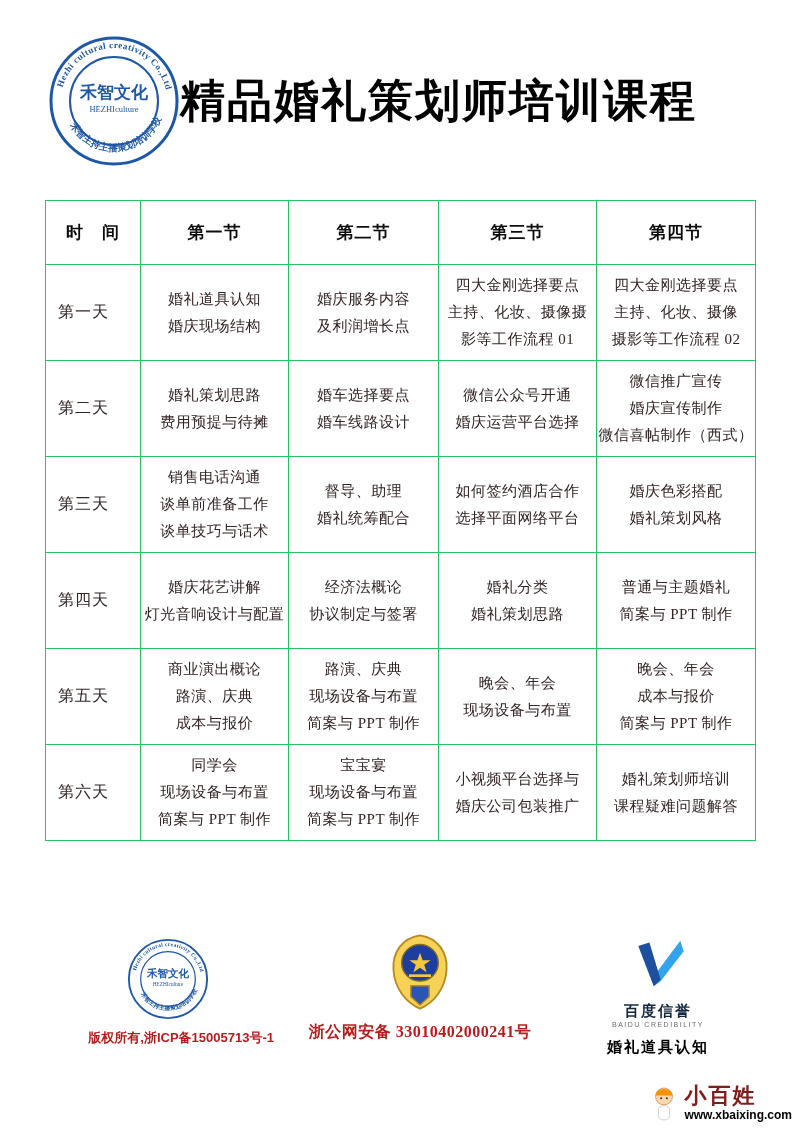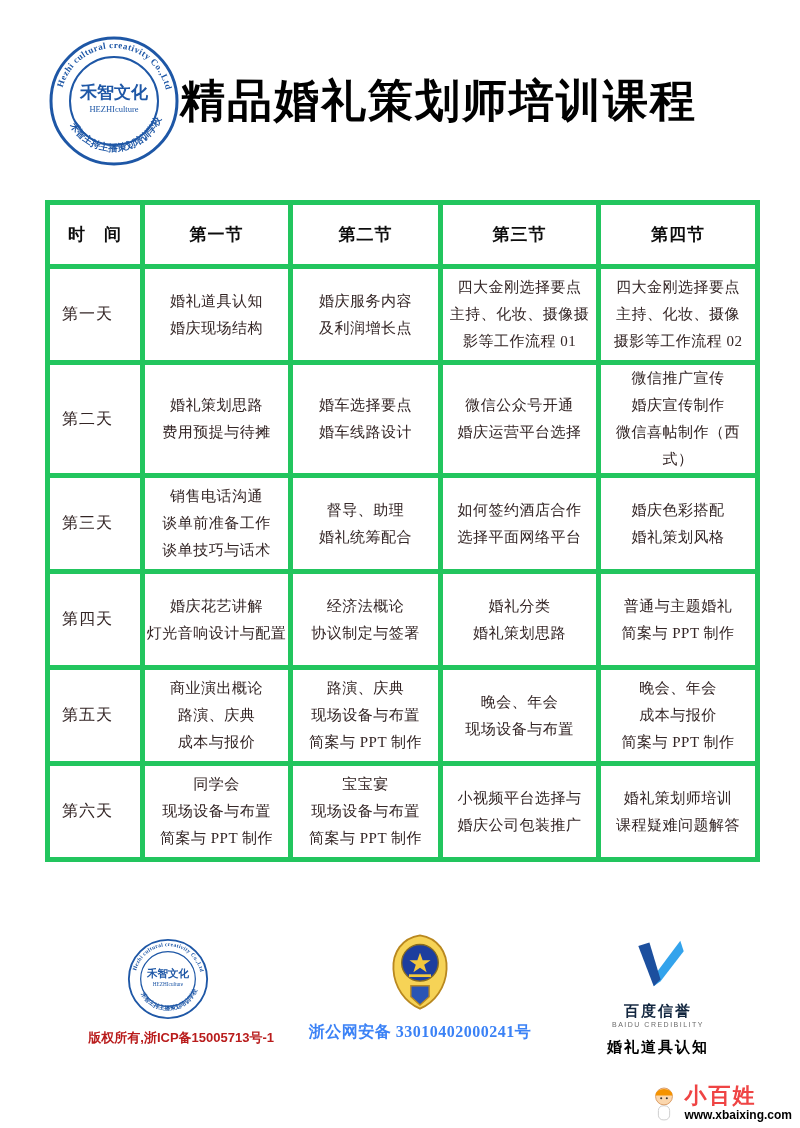--- a/index.html
+++ b/index.html
@@ -8,46 +8,46 @@
   .page { position:relative; width:800px; height:1128px; margin:0 auto; background:#ffffff; overflow:hidden; }
 
   
   .header { position:absolute; top:32px; left:48px; right:38px; height:138px; display:flex; align-items:center; }
   .logo-wrap { flex:0 0 132px; width:132px; height:132px; }
   .logo-wrap svg { width:100%; height:100%; display:block; }
   .title { flex:1; text-align:left; font-size:45px; font-weight:900; color:#000; letter-spacing:2px; white-space:nowrap; }
 
   
   .course-table { position:absolute; top:200px; left:45px; width:710px; border-collapse:collapse; table-layout:fixed; }
-  .course-table th, .course-table td { border:5px solid #22c55e; vertical-align:middle; }
+  .course-table th, .course-table td { border:1px solid #22c55e; vertical-align:middle; }
   .course-table th { height:64px; font-size:17px; font-weight:bold; color:#0d0d0d; text-align:center; letter-spacing:1px; }
   .course-table td { height:96px; color:#332525; }
   .course-table td.day { font-size:16px; padding-left:12px; text-align:left; letter-spacing:1px; }
   .course-table td.course { font-size:15px; text-align:center; white-space:pre-line; line-height:1.8; letter-spacing:0.5px; }
 
   
   .footer-left { position:absolute; left:62px; top:938px; width:212px; text-align:center; }
   .footer-left .logo-small { width:82px; height:82px; }
   .copyright { margin-top:5px; font-size:13px; font-weight:600; color:#b91c1c; font-family:"Liberation Sans","DejaVu Sans",sans-serif;text-align:right; }
 
   .footer-center { position:absolute; left:300px; top:932px; width:240px; text-align:center; }
   .footer-center svg { width:66px; height:80px; }
-  .police-text { margin-top:6px; font-size:16px; font-weight:bold; color:#3b82f6; letter-spacing:0.5px;text-align:center; }
+  .police-text { margin-top:6px; font-size:16px; font-weight:bold; color:#b91c1c; letter-spacing:0.5px;text-align:center; }
 
   .footer-right { position:absolute; left:578px; top:940px; width:160px; text-align:center; font-family:"Liberation Sans","DejaVu Sans",sans-serif; }
   .footer-right svg { width:52px; height:48px; }
   .baidu-name { font-size:15px; font-weight:bold; color:#12263f; letter-spacing:2px; margin-top:10px; }
   .baidu-en { font-size:7px; color:#6b6b6b; letter-spacing:1.5px; }
   .baidu-cert { margin-top:10px; font-size:15px; font-weight:bold; color:#000; letter-spacing:2px; }
 
   
   .watermark { position:absolute; right:8px; bottom:6px; display:flex; align-items:center; gap:5px; }
   .watermark svg { width:30px; height:38px; }
   .wm-text { text-align:left; line-height:1.1; }
-  .wm-name { font-size:22px; font-weight:bold; color:#ef4444; letter-spacing:2px; font-family:"Liberation Sans","DejaVu Sans",sans-serif; }
+  .wm-name { font-size:22px; font-weight:bold; color:#7f1d1d; letter-spacing:2px; font-family:"Liberation Sans","DejaVu Sans",sans-serif; }
   .wm-url { font-size:12px; font-weight:bold; color:#000000; font-family:"Liberation Sans","DejaVu Sans",sans-serif; }
 </style>
 </head>
 <body>
 
 <div class="page">
 
   <div class="header">
     <div class="logo-wrap">
       <svg viewBox="0 0 132 132" xmlns="http://www.w3.org/2000/svg">

